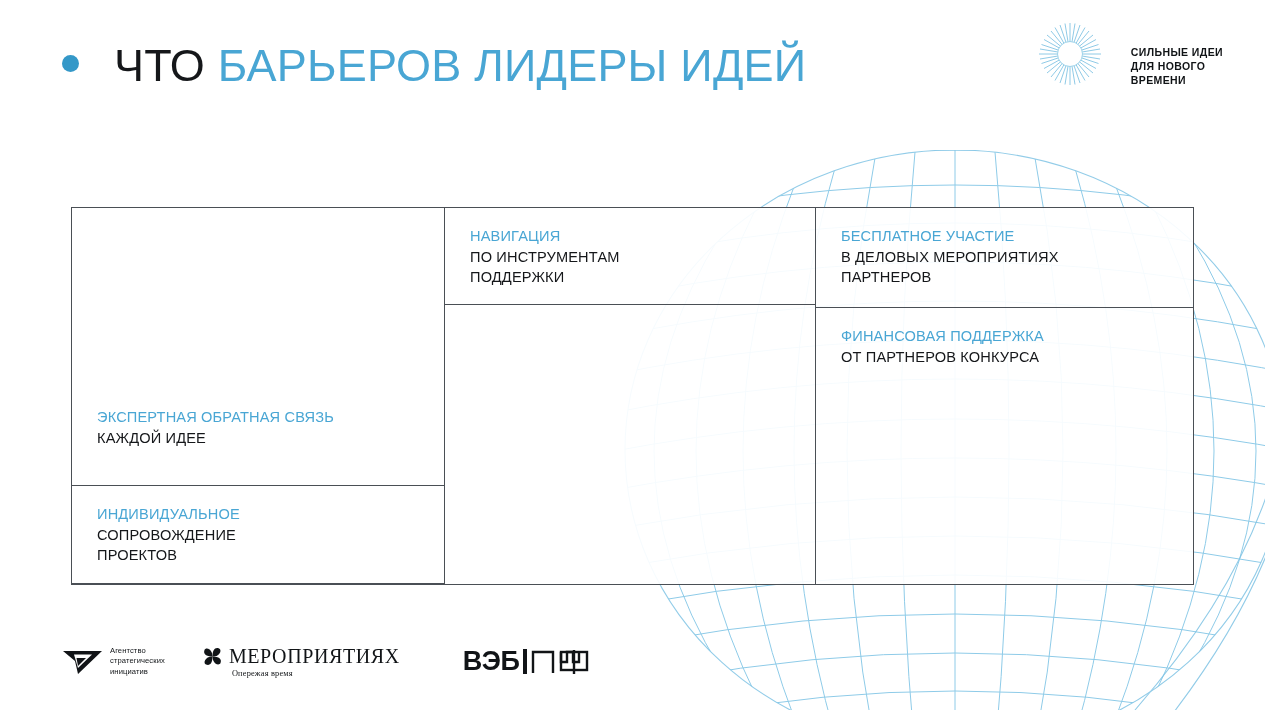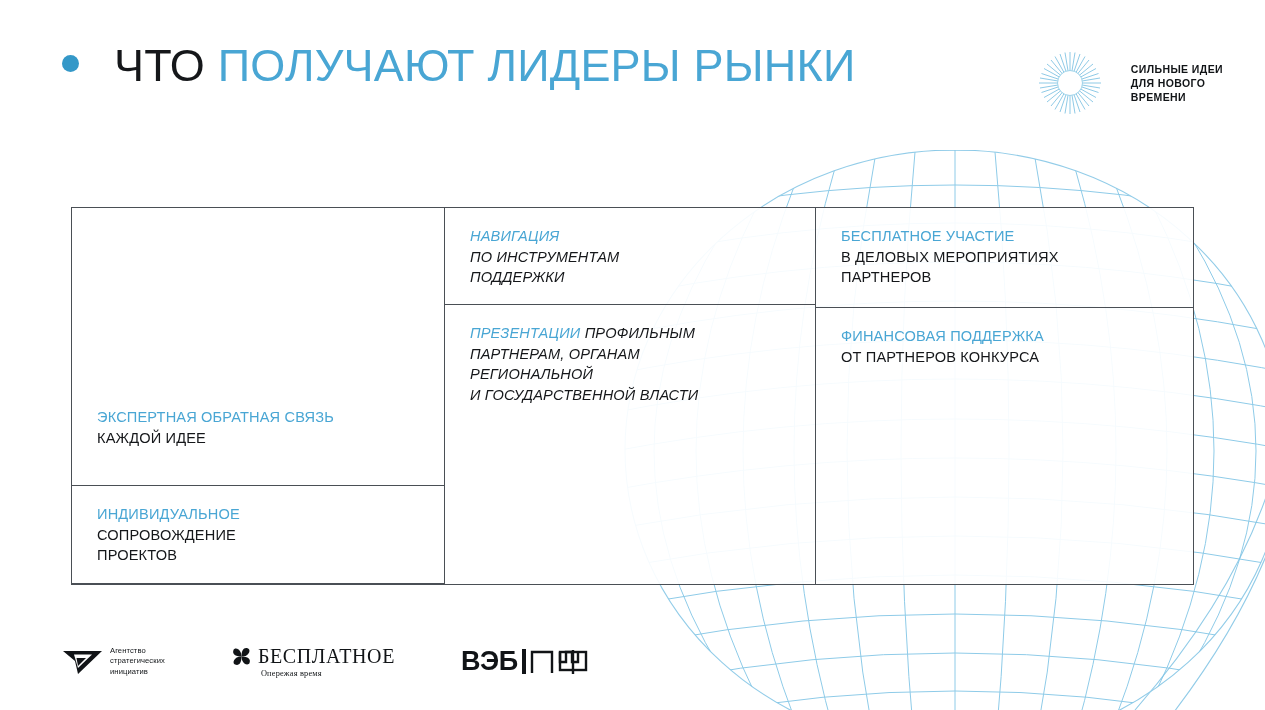--- a/index.html
+++ b/index.html
@@ -55,23 +55,23 @@
     margin-right: 35px;
     position: relative;
     top: -6px;
   }
   .accent { color: #49a6d4; }
 
   
   .brand {
     position: absolute;
     right: 42px;
-    top: 50px;
+    top: 21px;
     display: flex;
-    align-items: center;
+    align-items: flex-end;
     gap: 28px;
     z-index: 3;
   }
   .brand-mark { width: 66px; height: 66px; display: block; }
   .brand-text {
     font-size: 10.5px;
     font-weight: 700;
     line-height: 14px;
     letter-spacing: 0.4px;
     color: #111417;
@@ -90,21 +90,21 @@
     background: rgba(255,255,255,0.92);
     z-index: 2;
   }
   .col {
     display: flex;
     flex-direction: column;
     border-right: 1.3px solid #4a4f55;
   }
   .col:last-child { border-right: none; }
   .col-1 { width: 373px; justify-content: flex-end; }
-  .col-2 { width: 371px; font-style: italic; }
+  .col-2 { width: 371px; }
   .col-3 { width: 377px; }
 
   .cell {
     padding: 18px 24px 10px 25px;
     border-bottom: 1.3px solid #4a4f55;
     overflow: hidden;
   }
   .cell.last { border-bottom: none; }
   .h-97  { height: 97px; }
   .h-100 { height: 100px; }
@@ -123,21 +123,21 @@
   }
   .cell p .accent { color: #49a6d4; }
 
   
   .footer {
     position: absolute;
     left: 62px;
     bottom: 32px;
     display: flex;
     align-items: center;
-    gap: 66px;
+    gap: 37px;
     z-index: 3;
   }
   .logo-asi { display: flex; align-items: flex-end; gap: 6px; }
   .asi-mark { width: 42px; height: 30px; }
   .asi-text {
     font-size: 7.6px;
     line-height: 10.4px;
     color: #111417;
     letter-spacing: 0.1px;
   }
@@ -155,21 +155,21 @@
   }
   .rk-tag {
     font-family: "Liberation Serif", serif;
     font-size: 8.3px;
     color: #111417;
     margin-left: 30px;
     margin-top: 1px;
     letter-spacing: 0.2px;
   }
 
-  .logo-veb { display: flex; align-items: center; }
+  .logo-veb { display: flex; align-items: center; margin-left: 26px; }
   .veb-vv {
     font-size: 27px;
     font-weight: 700;
     letter-spacing: -0.5px;
     color: #111417;
     font-family: "Liberation Sans", sans-serif;
   }
   .veb-bar {
     width: 4px;
     height: 25px;
@@ -231,21 +231,21 @@
     <g fill="none" stroke="#7fc3e4" stroke-width="1.1" opacity="0.85">
       <ellipse cx="380" cy="300" rx="330" ry="300"></ellipse>
       <path d="M700,120 Q760,330 560,560"></path>
       <path d="M712,150 Q768,350 585,580"></path>
     </g>
   </svg>
 
   <div class="title-block">
     <div class="title-line first">
       <span class="bullet"></span><span>ЧТО</span>
-      <span class="accent">ПОЛУЧАЮТ ЛИДЕРЫ РЫНКИ</span>
+      <span class="accent">БАРЬЕРОВ ЛИДЕРЫ ИДЕЙ</span>
     </div>
   </div>
 
   <div class="brand">
     <svg class="brand-mark" viewBox="0 0 66 66" aria-hidden="true">
       <g stroke="#69b8dd" stroke-width="0.75">
         <line x1="33" y1="33" x2="33" y2="2"></line>
           <line x1="33" y1="33" x2="38" y2="2.5"></line>
         <line x1="33" y1="33" x2="43" y2="4"></line>
           <line x1="33" y1="33" x2="48" y2="6.5"></line>
@@ -305,26 +305,20 @@
 ПРОЕКТОВ</span></p>
       </div>
     </div>
 
     <div class="col col-2">
       <div class="cell h-97">
         <p><span class="accent">НАВИГАЦИЯ</span><span>
 ПО ИНСТРУМЕНТАМ
 ПОДДЕРЖКИ</span></p>
       </div>
-      <div class="cell h-181 last">
-        <p><span class="accent">ПРЕЗЕНТАЦИИ</span><span> ПРОФИЛЬНЫМ
-ПАРТНЕРАМ, ОРГАНАМ
-РЕГИОНАЛЬНОЙ
-И ГОСУДАРСТВЕННОЙ ВЛАСТИ</span></p>
-      </div>
     </div>
 
     <div class="col col-3">
       <div class="cell h-100">
         <p><span class="accent">БЕСПЛАТНОЕ УЧАСТИЕ</span><span>
 В ДЕЛОВЫХ МЕРОПРИЯТИЯХ
 ПАРТНЕРОВ</span></p>
       </div>
       <div class="cell h-178 last">
         <p><span class="accent">ФИНАНСОВАЯ ПОДДЕРЖКА</span><span>
@@ -350,21 +344,21 @@
     </div>
 
     <div class="logo-rk">
       <div class="rk-row">
         <svg class="rk-mark" viewBox="0 0 21 21" aria-hidden="true">
           <path d="M10.5,10.5 C10.5,4 13,1 17,2.5 C19.5,3.5 19,8 14,10 Z" fill="#111417"></path>
           <path d="M10.5,10.5 C17,10.5 20,13 18.5,17 C17.5,19.5 13,19 11,14 Z" fill="#111417"></path>
           <path d="M10.5,10.5 C10.5,17 8,20 4,18.5 C1.5,17.5 2,13 7,11 Z" fill="#111417"></path>
           <path d="M10.5,10.5 C4,10.5 1,8 2.5,4 C3.5,1.5 8,2 10,7 Z" fill="#111417"></path>
         </svg>
-        <span class="rk-name">БЕСПЛАТНОЕ</span>
+        <span class="rk-name">МЕРОПРИЯТИЯХ</span>
       </div>
       <div class="rk-tag">Опережая время</div>
     </div>
 
     <div class="logo-veb">
       <span class="veb-vv">ВЭБ</span>
       <span class="veb-bar"></span>
       <svg class="veb-rf" width="58" height="26" viewBox="0 0 58 26" aria-hidden="true">
         <g fill="none" stroke="#111417" stroke-width="2.4">
           <path d="M2,24 L2,3 L22,3 L22,24"></path>

